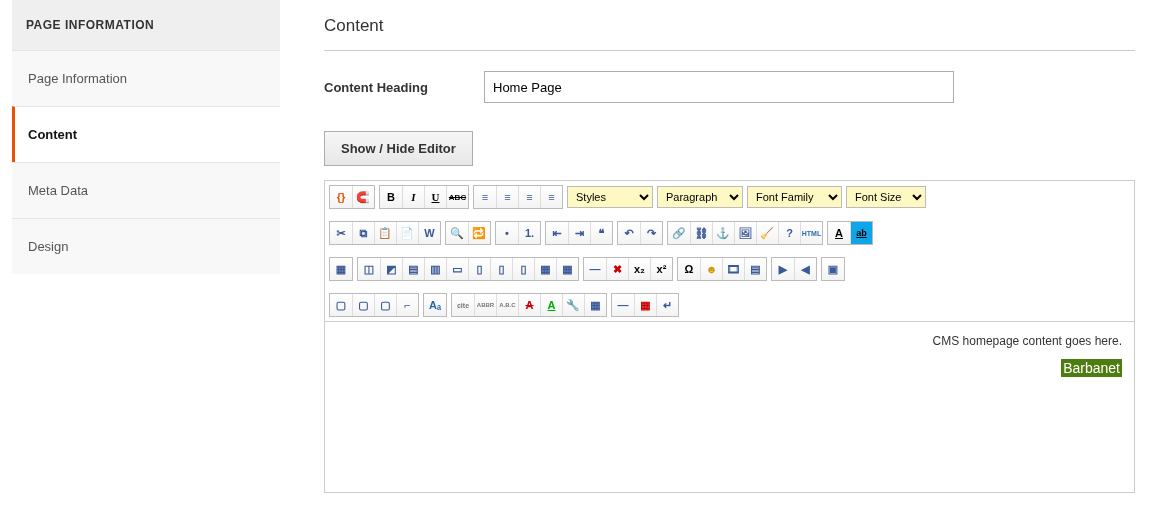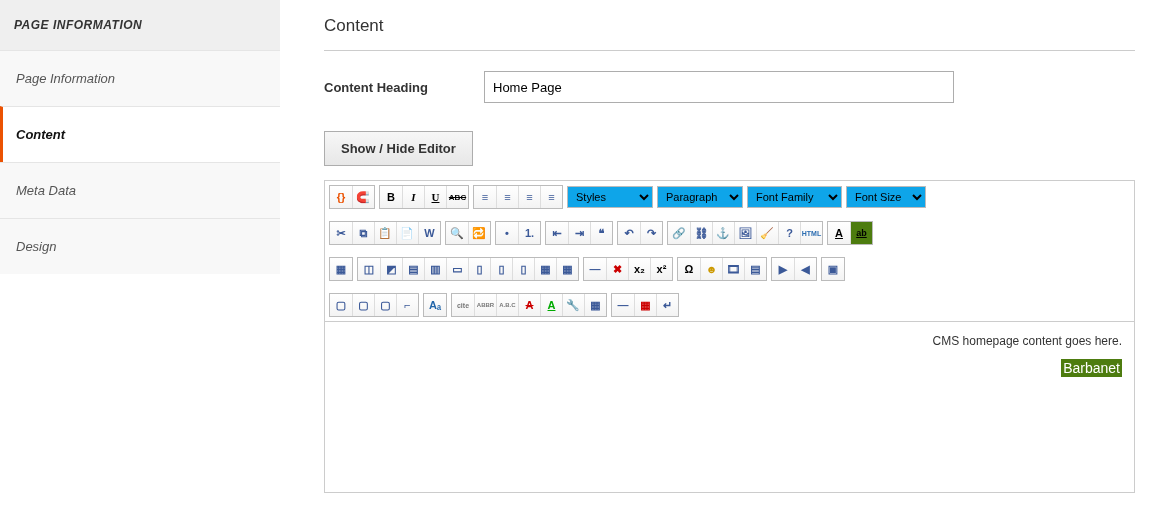--- a/index.html
+++ b/index.html
@@ -7,22 +7,21 @@
     margin: 0;
     font-family: Arial, Helvetica, sans-serif;
     font-size: 13px;
     background: #fff;
     width: 1163px;
   }
   .layout { display: flex; }
   .sidebar {
     width: 280px;
     flex: 0 0 280px;
-    padding-left: 0;
-    font-style: italic;
+    padding-left: 12px;
   }
   .sidebar-header {
     background: #efefef;
     padding: 18px 14px;
     font-weight: 700;
     font-size: 12px;
     letter-spacing: 0.5px;
     color: #333;
   }
   .sidebar-item {
@@ -96,21 +95,21 @@
     color: #3b5998;
     cursor: pointer;
     background: linear-gradient(#fff,#f3f3f3);
   }
   .ibtn + .ibtn { border-left: 1px solid #ddd; }
   .drop {
     height: 22px;
     border: 1px solid #bbb;
     font-size: 11px;
     padding: 0 4px;
-    background: #0ea5e9;
+    background: #fef9c3;
     margin-right: 4px;
     margin-bottom: 4px;
   }
   .editor-body { min-height: 170px; padding: 12px; font-size: 12px; color: #333; text-align: right; }
   .editor-body p { margin: 0 0 12px 0; }
   .sel { background: #4d7c0f; color: #fff; padding: 1px 2px; font-size: 14px; }
   .rowbreak { flex-basis: 100%; height: 0; }
 </style>
 </head>
 <body>
@@ -188,21 +187,21 @@
           <span class="ibtn">🔗</span>
           <span class="ibtn">⛓</span>
           <span class="ibtn">⚓</span>
           <span class="ibtn">🖼</span>
           <span class="ibtn">🧹</span>
           <span class="ibtn">?</span>
           <span class="ibtn" style="font-size:7px;color:#2b6cb0">HTML</span>
         </span>
         <span class="grp">
           <span class="ibtn" style="color:#000;text-decoration:underline">A</span>
-          <span class="ibtn" style="background:#4d7c0f;text-decoration:underline;color:#000;font-size:9px">ab</span>
+          <span class="ibtn" style="background:#0ea5e9;text-decoration:underline;color:#000;font-size:9px">ab</span>
         </span>
 
         <div class="rowbreak"></div>
 
         <span class="grp">
           <span class="ibtn">▦</span>
         </span>
         <span class="grp">
           <span class="ibtn">◫</span>
           <span class="ibtn">◩</span>

